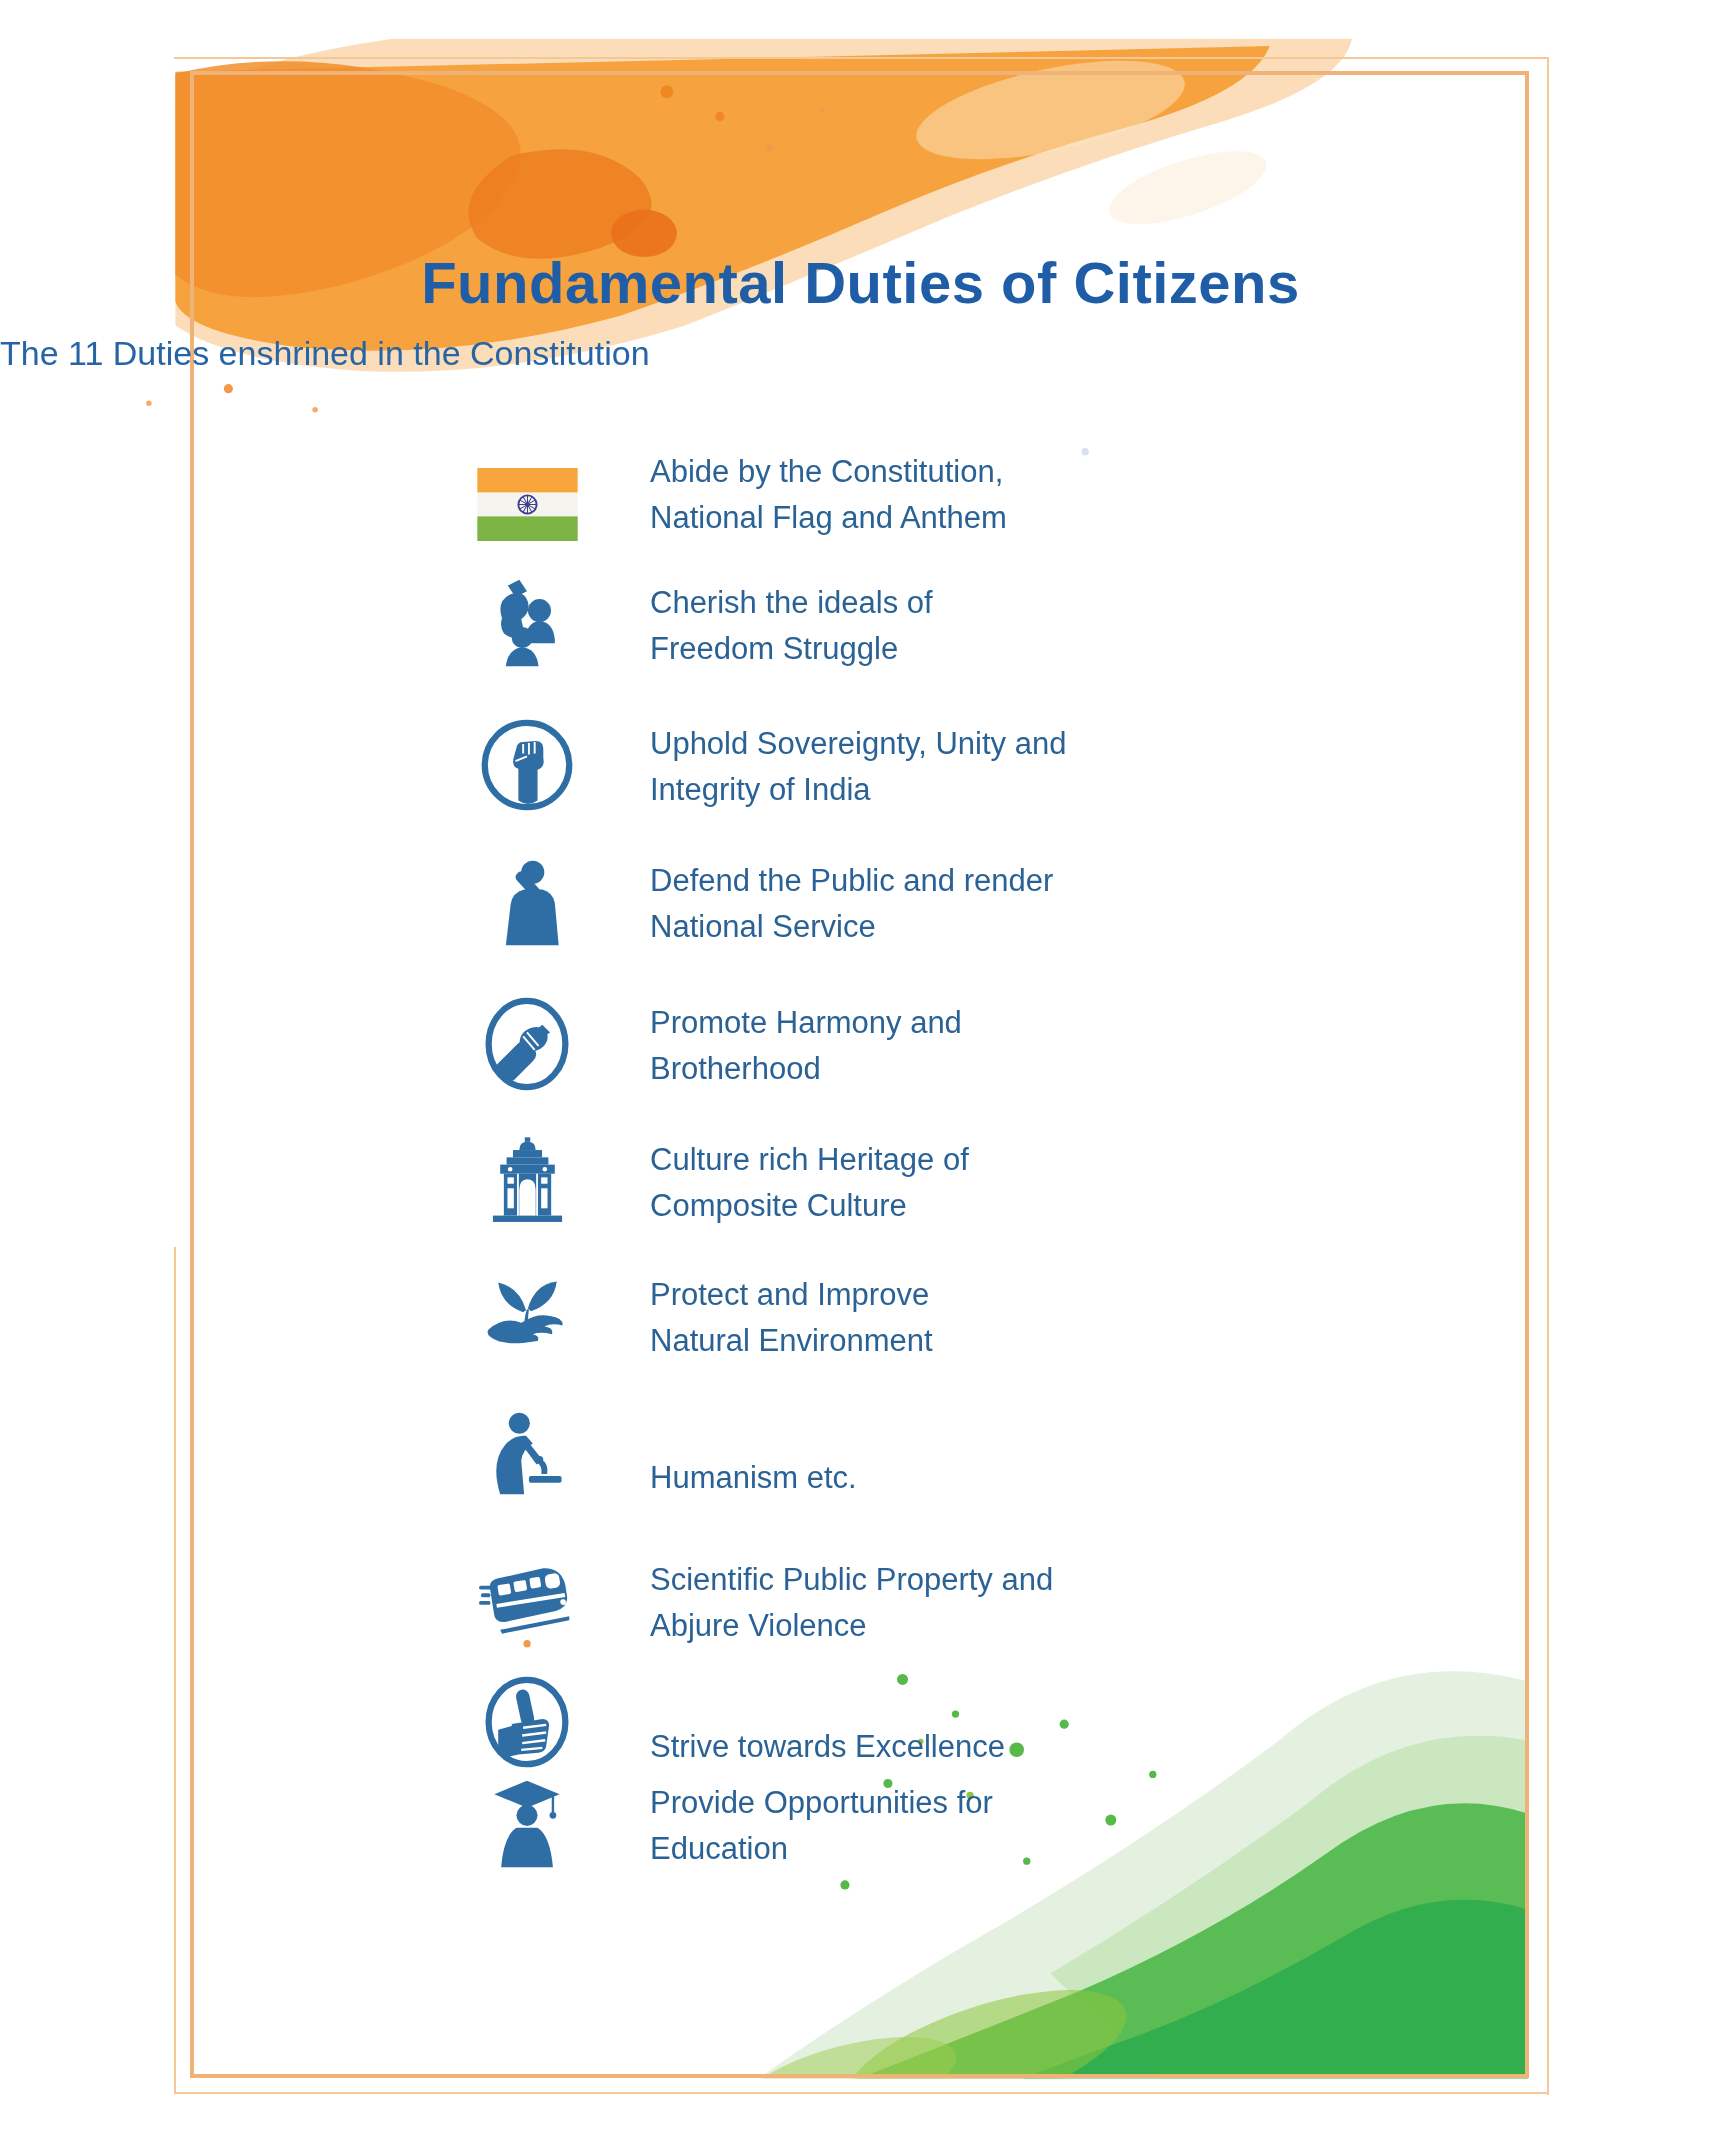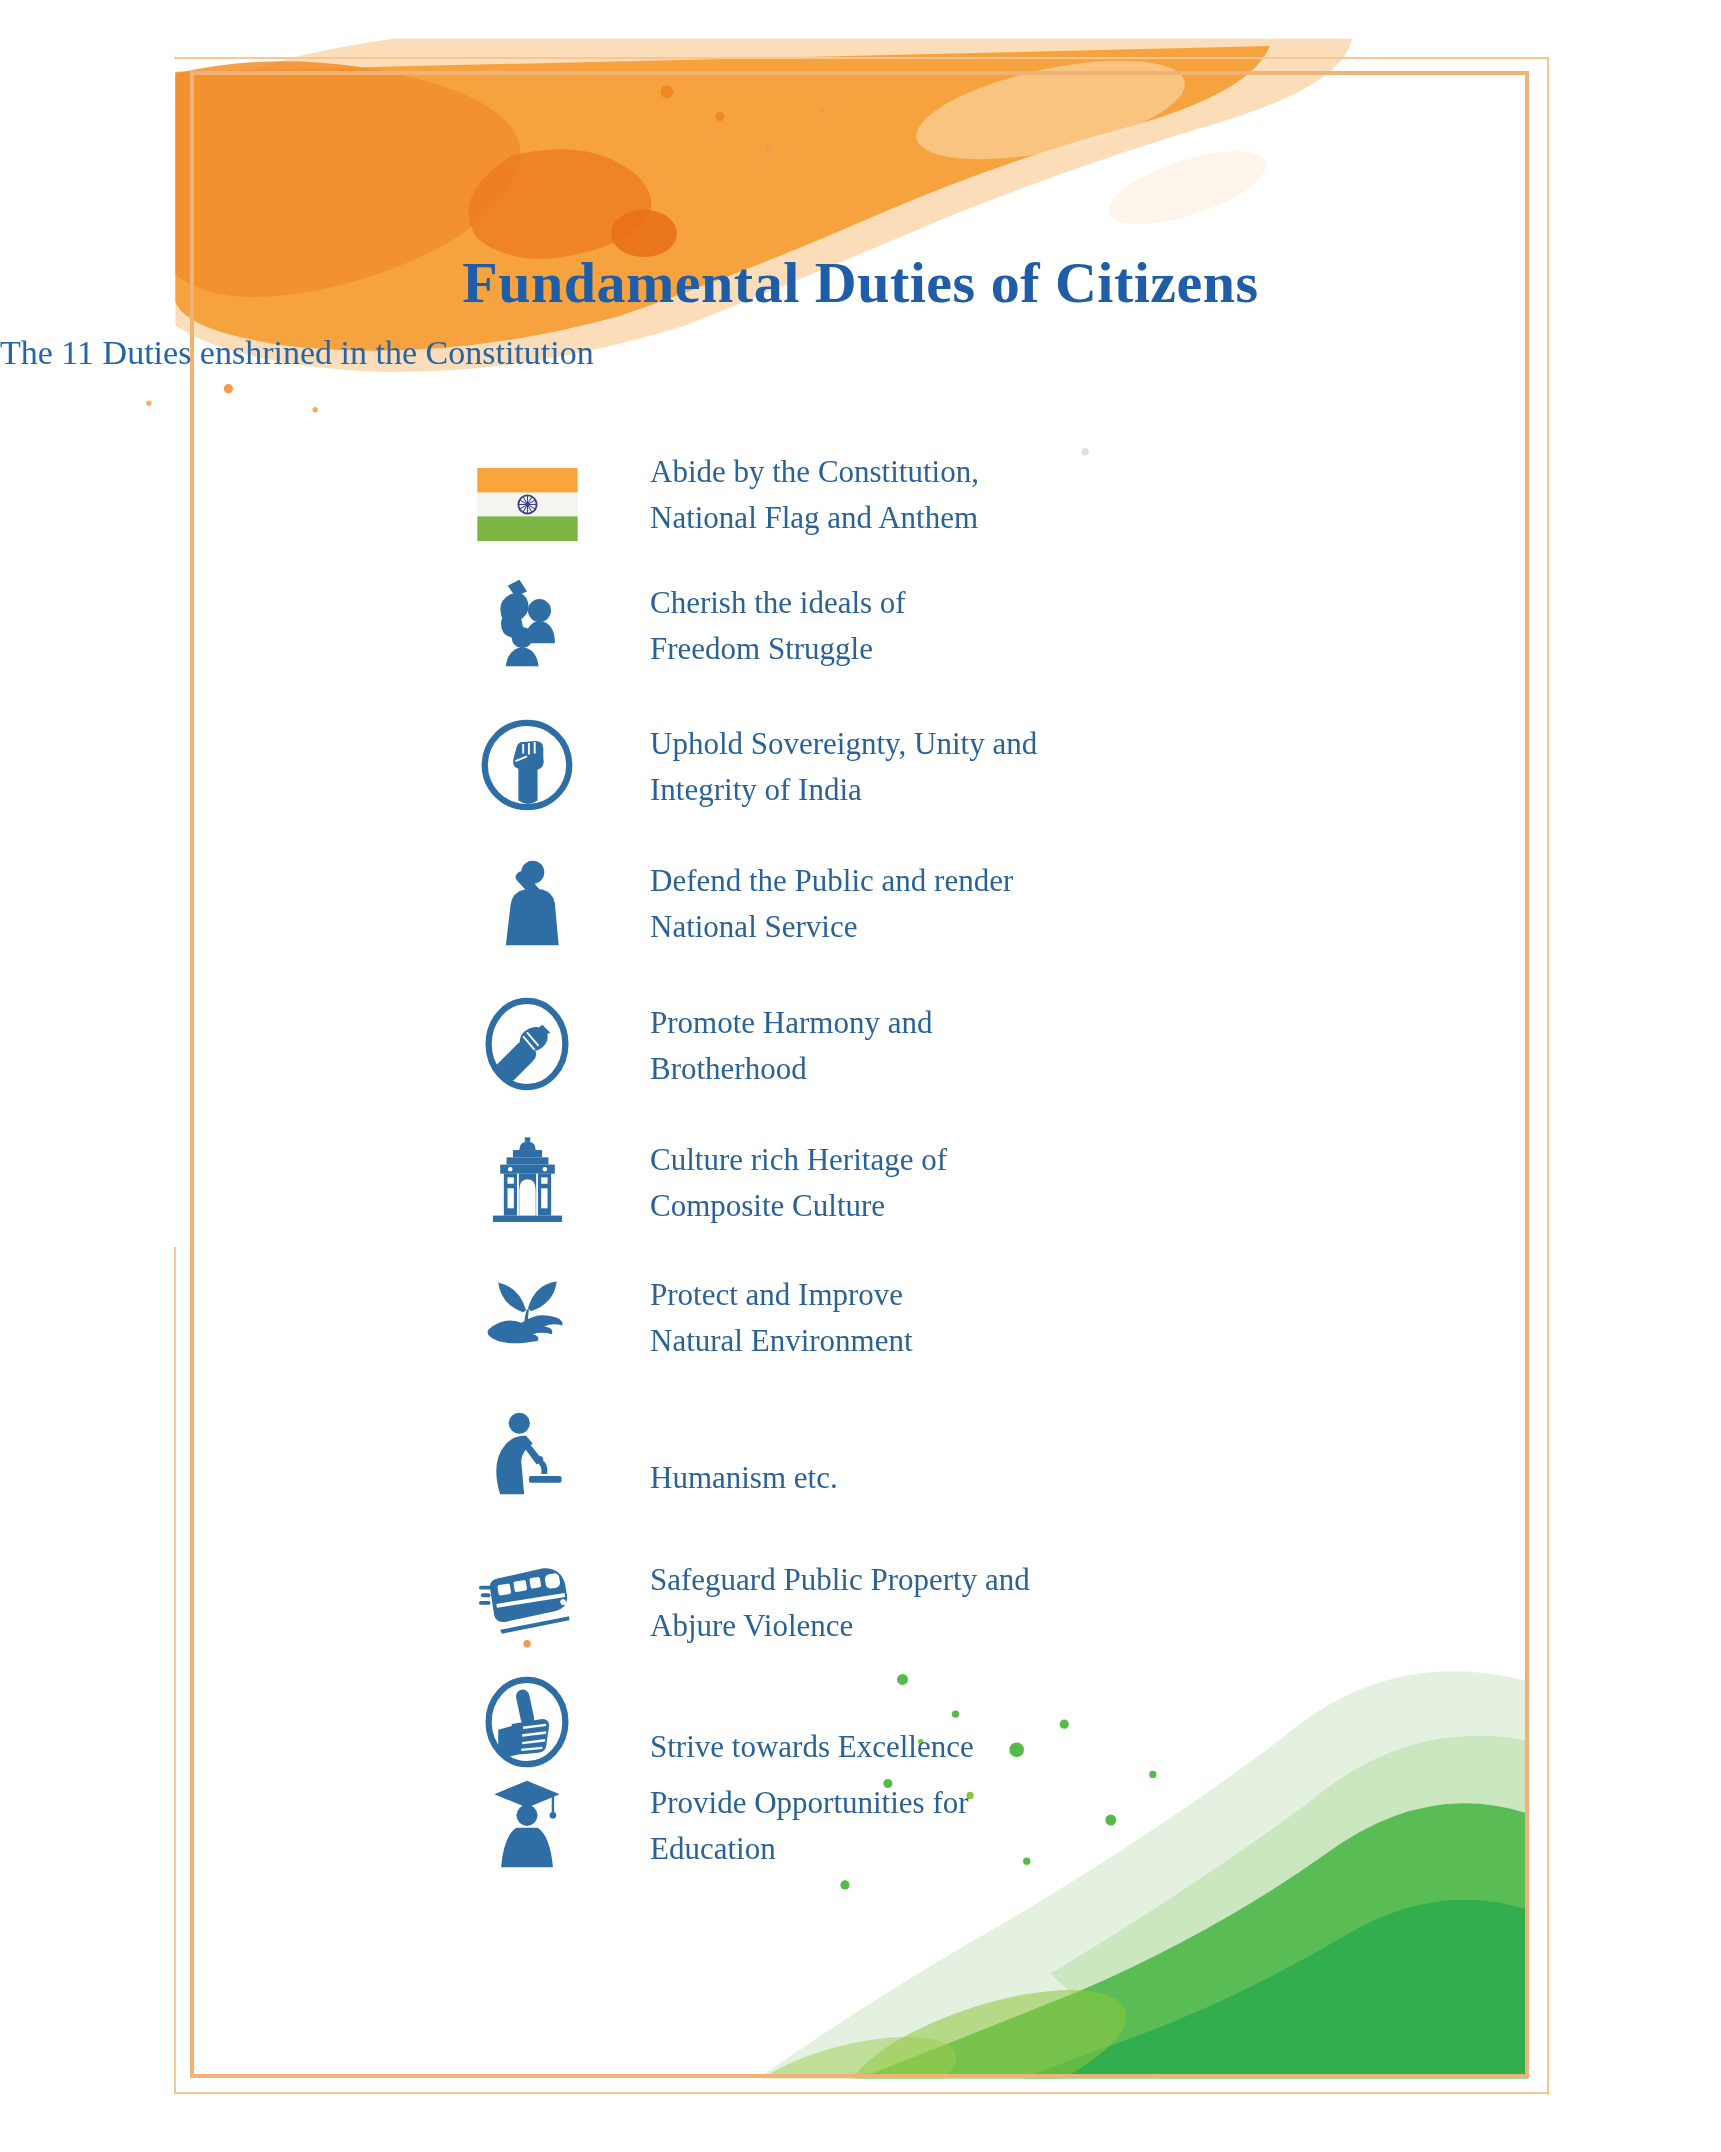--- a/index.html
+++ b/index.html
@@ -1,18 +1,18 @@
 <!DOCTYPE html>
 <html style="font-size:14.6px"><head>
 <meta charset="utf-8">
 <style>
   html,body{margin:0;padding:0;background:#ffffff;}
   #poster{
     position:relative;width:1721px;height:2153px;background:#ffffff;
-    overflow:hidden;font-family:Liberation Serif, serif;border-radius:24px;
+    overflow:hidden;font-family:Liberation Sans, sans-serif;border-radius:24px;
   }
   #bg-art{position:absolute;left:0;top:0;width:1721px;height:2153px;}
   .frame-thick{
     position:absolute;left:190px;top:71px;width:1339px;height:2007px;
     border:4.6px solid #F0B377;box-sizing:border-box;z-index:2;pointer-events:none;
   }
   .tf{position:absolute;background:#F4C795;z-index:2;pointer-events:none;}
   .tf-top{left:174px;top:57px;width:1375px;height:1.8px;}
   .tf-right{left:1547px;top:57px;width:1.8px;height:2038px;}
   .tf-bottom{left:174px;top:2092px;width:1375px;height:1.8px;}
@@ -276,21 +276,21 @@
         </g>
         <g fill="#2F6EA5">
           <rect x="0" y="34" width="13" height="4" rx="2"></rect>
           <rect x="2" y="42" width="10" height="4" rx="2"></rect>
           <rect x="0" y="50" width="12" height="4" rx="2"></rect>
           <path d="M22,80 L94,66 L94,70 L24,84 Z"></path>
         </g>
       </svg>
     </div>
     <div class="duty-text">
-      <span>Safeguard Public Property and</span>
+      <span>Scientific Public Property and</span>
       <span>Abjure Violence</span>
     </div>
   </div>
 
   <div class="duty" style="top:1651px">
     <div class="icon-box">
       <svg width="96" height="96" viewBox="0 0 100 100">
         <ellipse cx="50" cy="50" rx="40" ry="44" fill="none" stroke="#2F6EA5" stroke-width="6.5"></ellipse>
         <g fill="#2F6EA5">
           <rect x="41" y="16" width="14" height="38" rx="7" transform="rotate(-12 48 35)"></rect>

